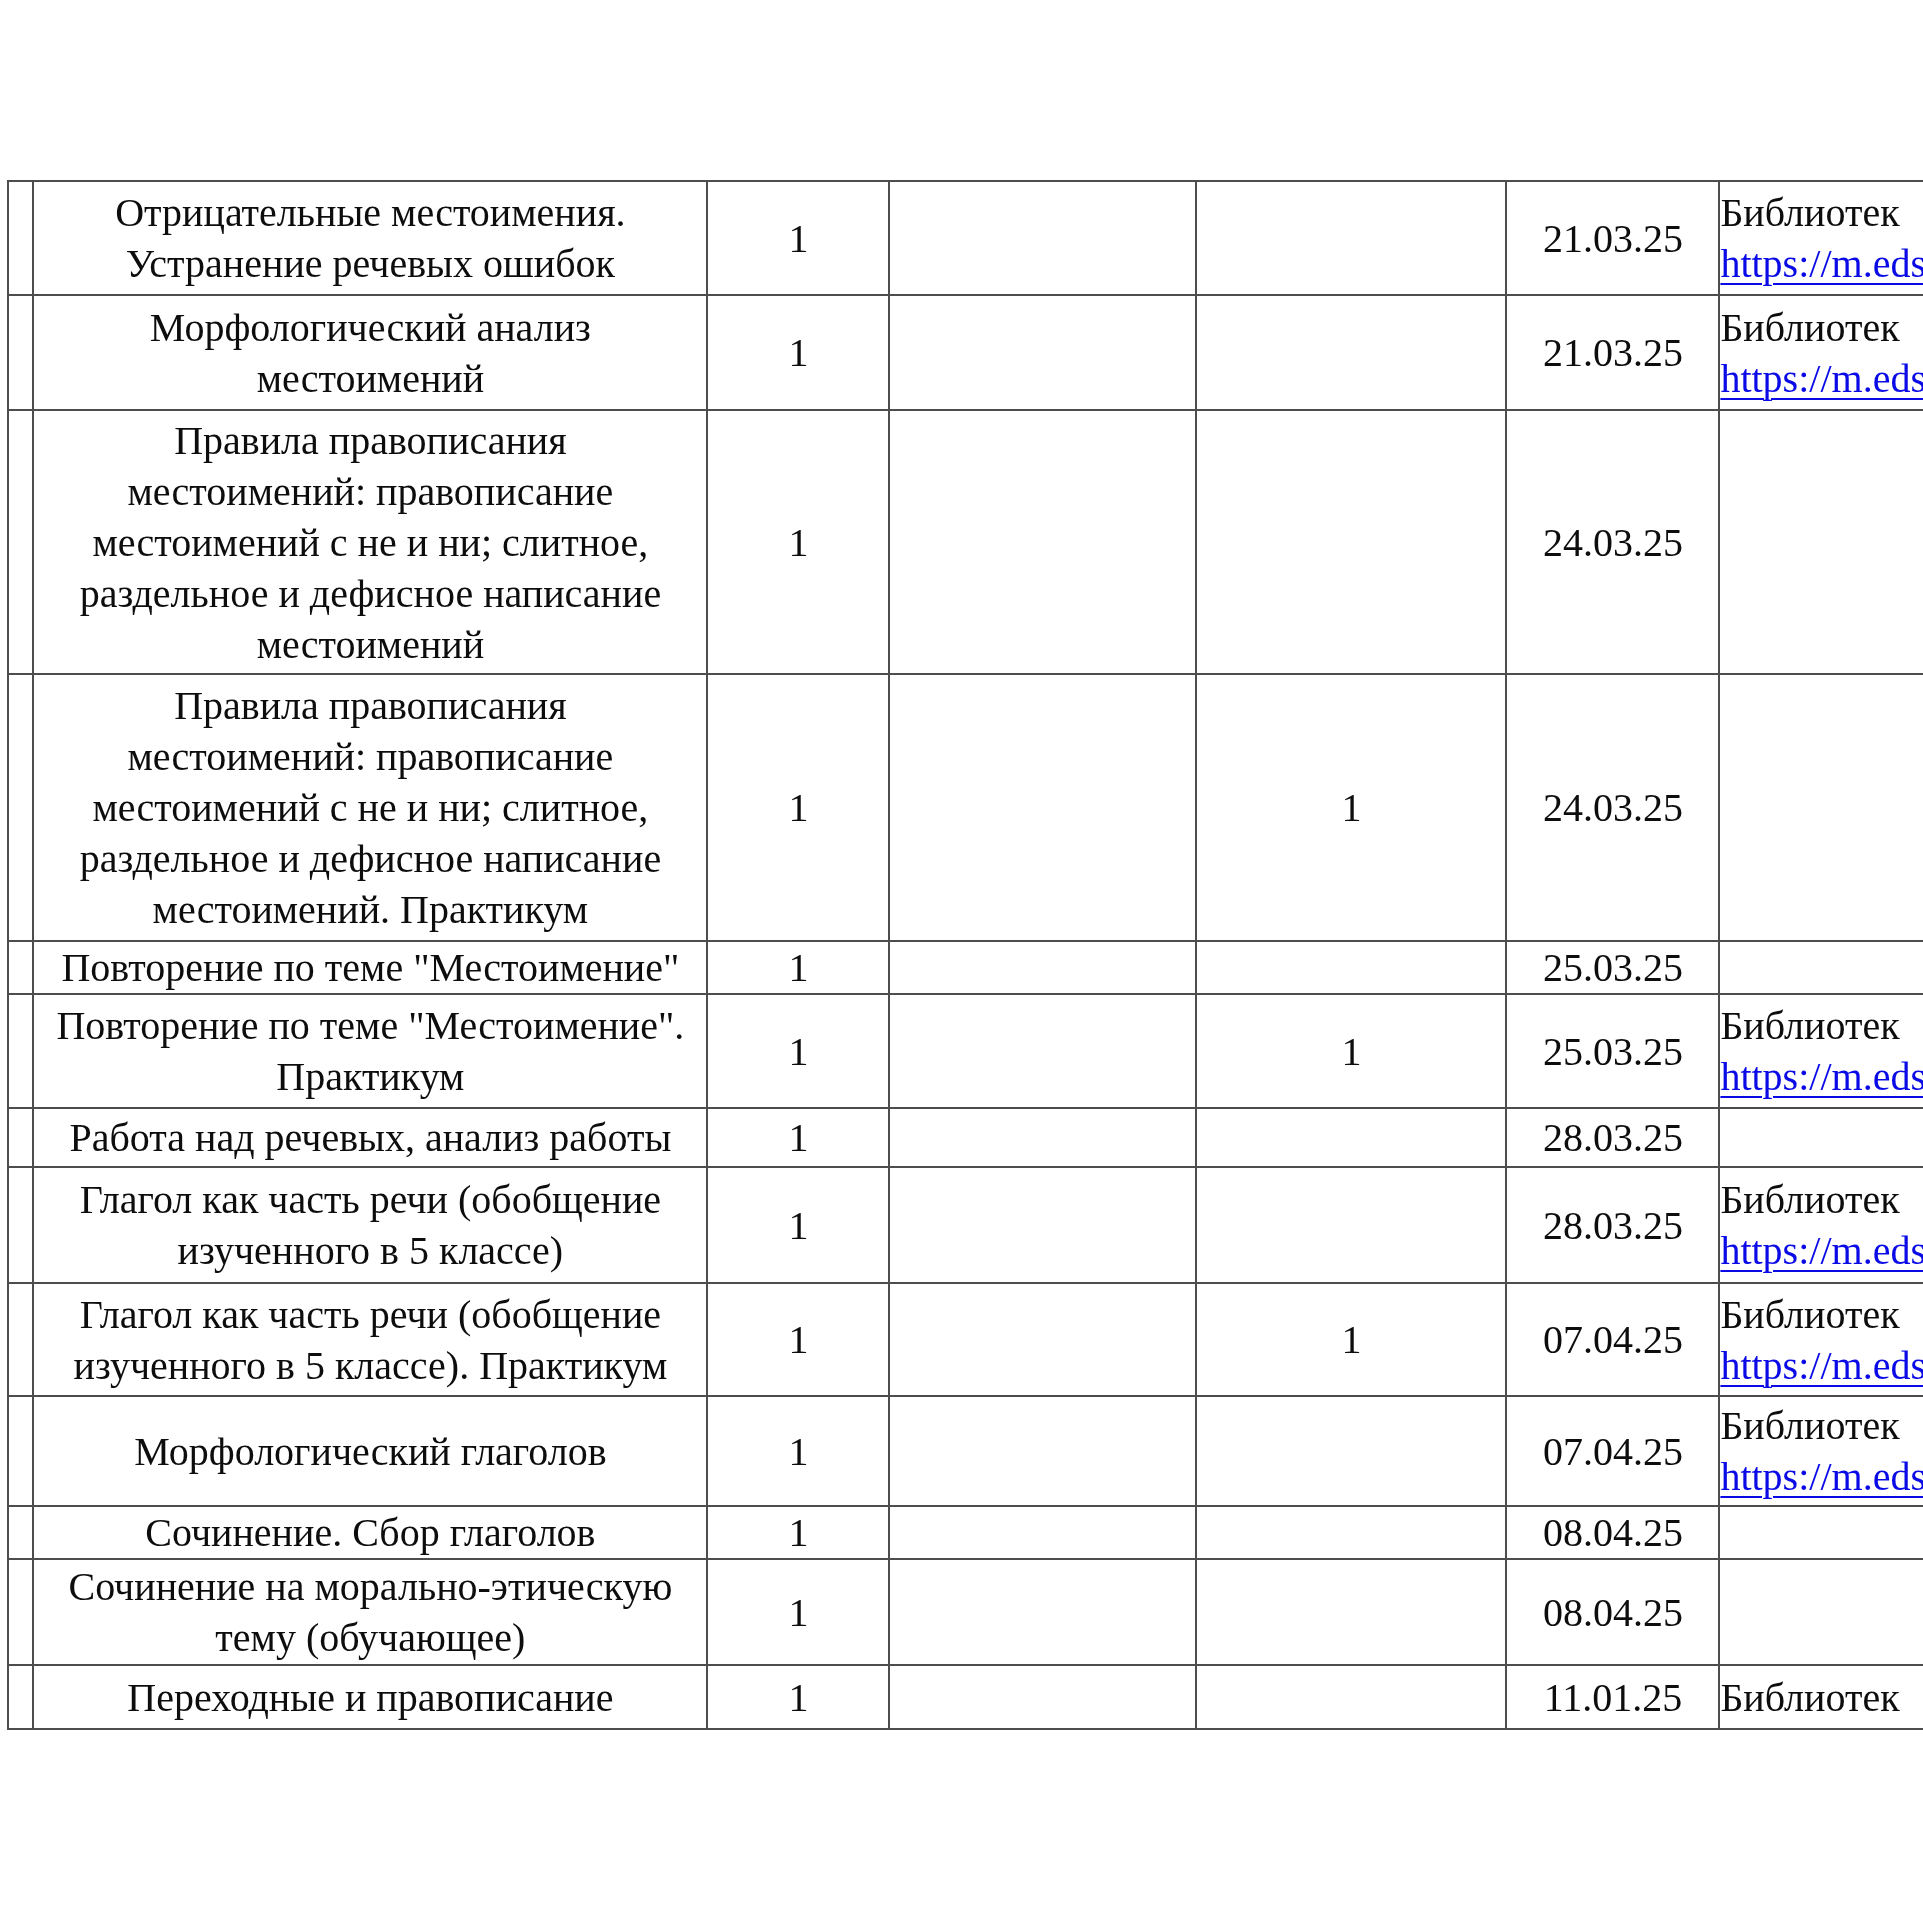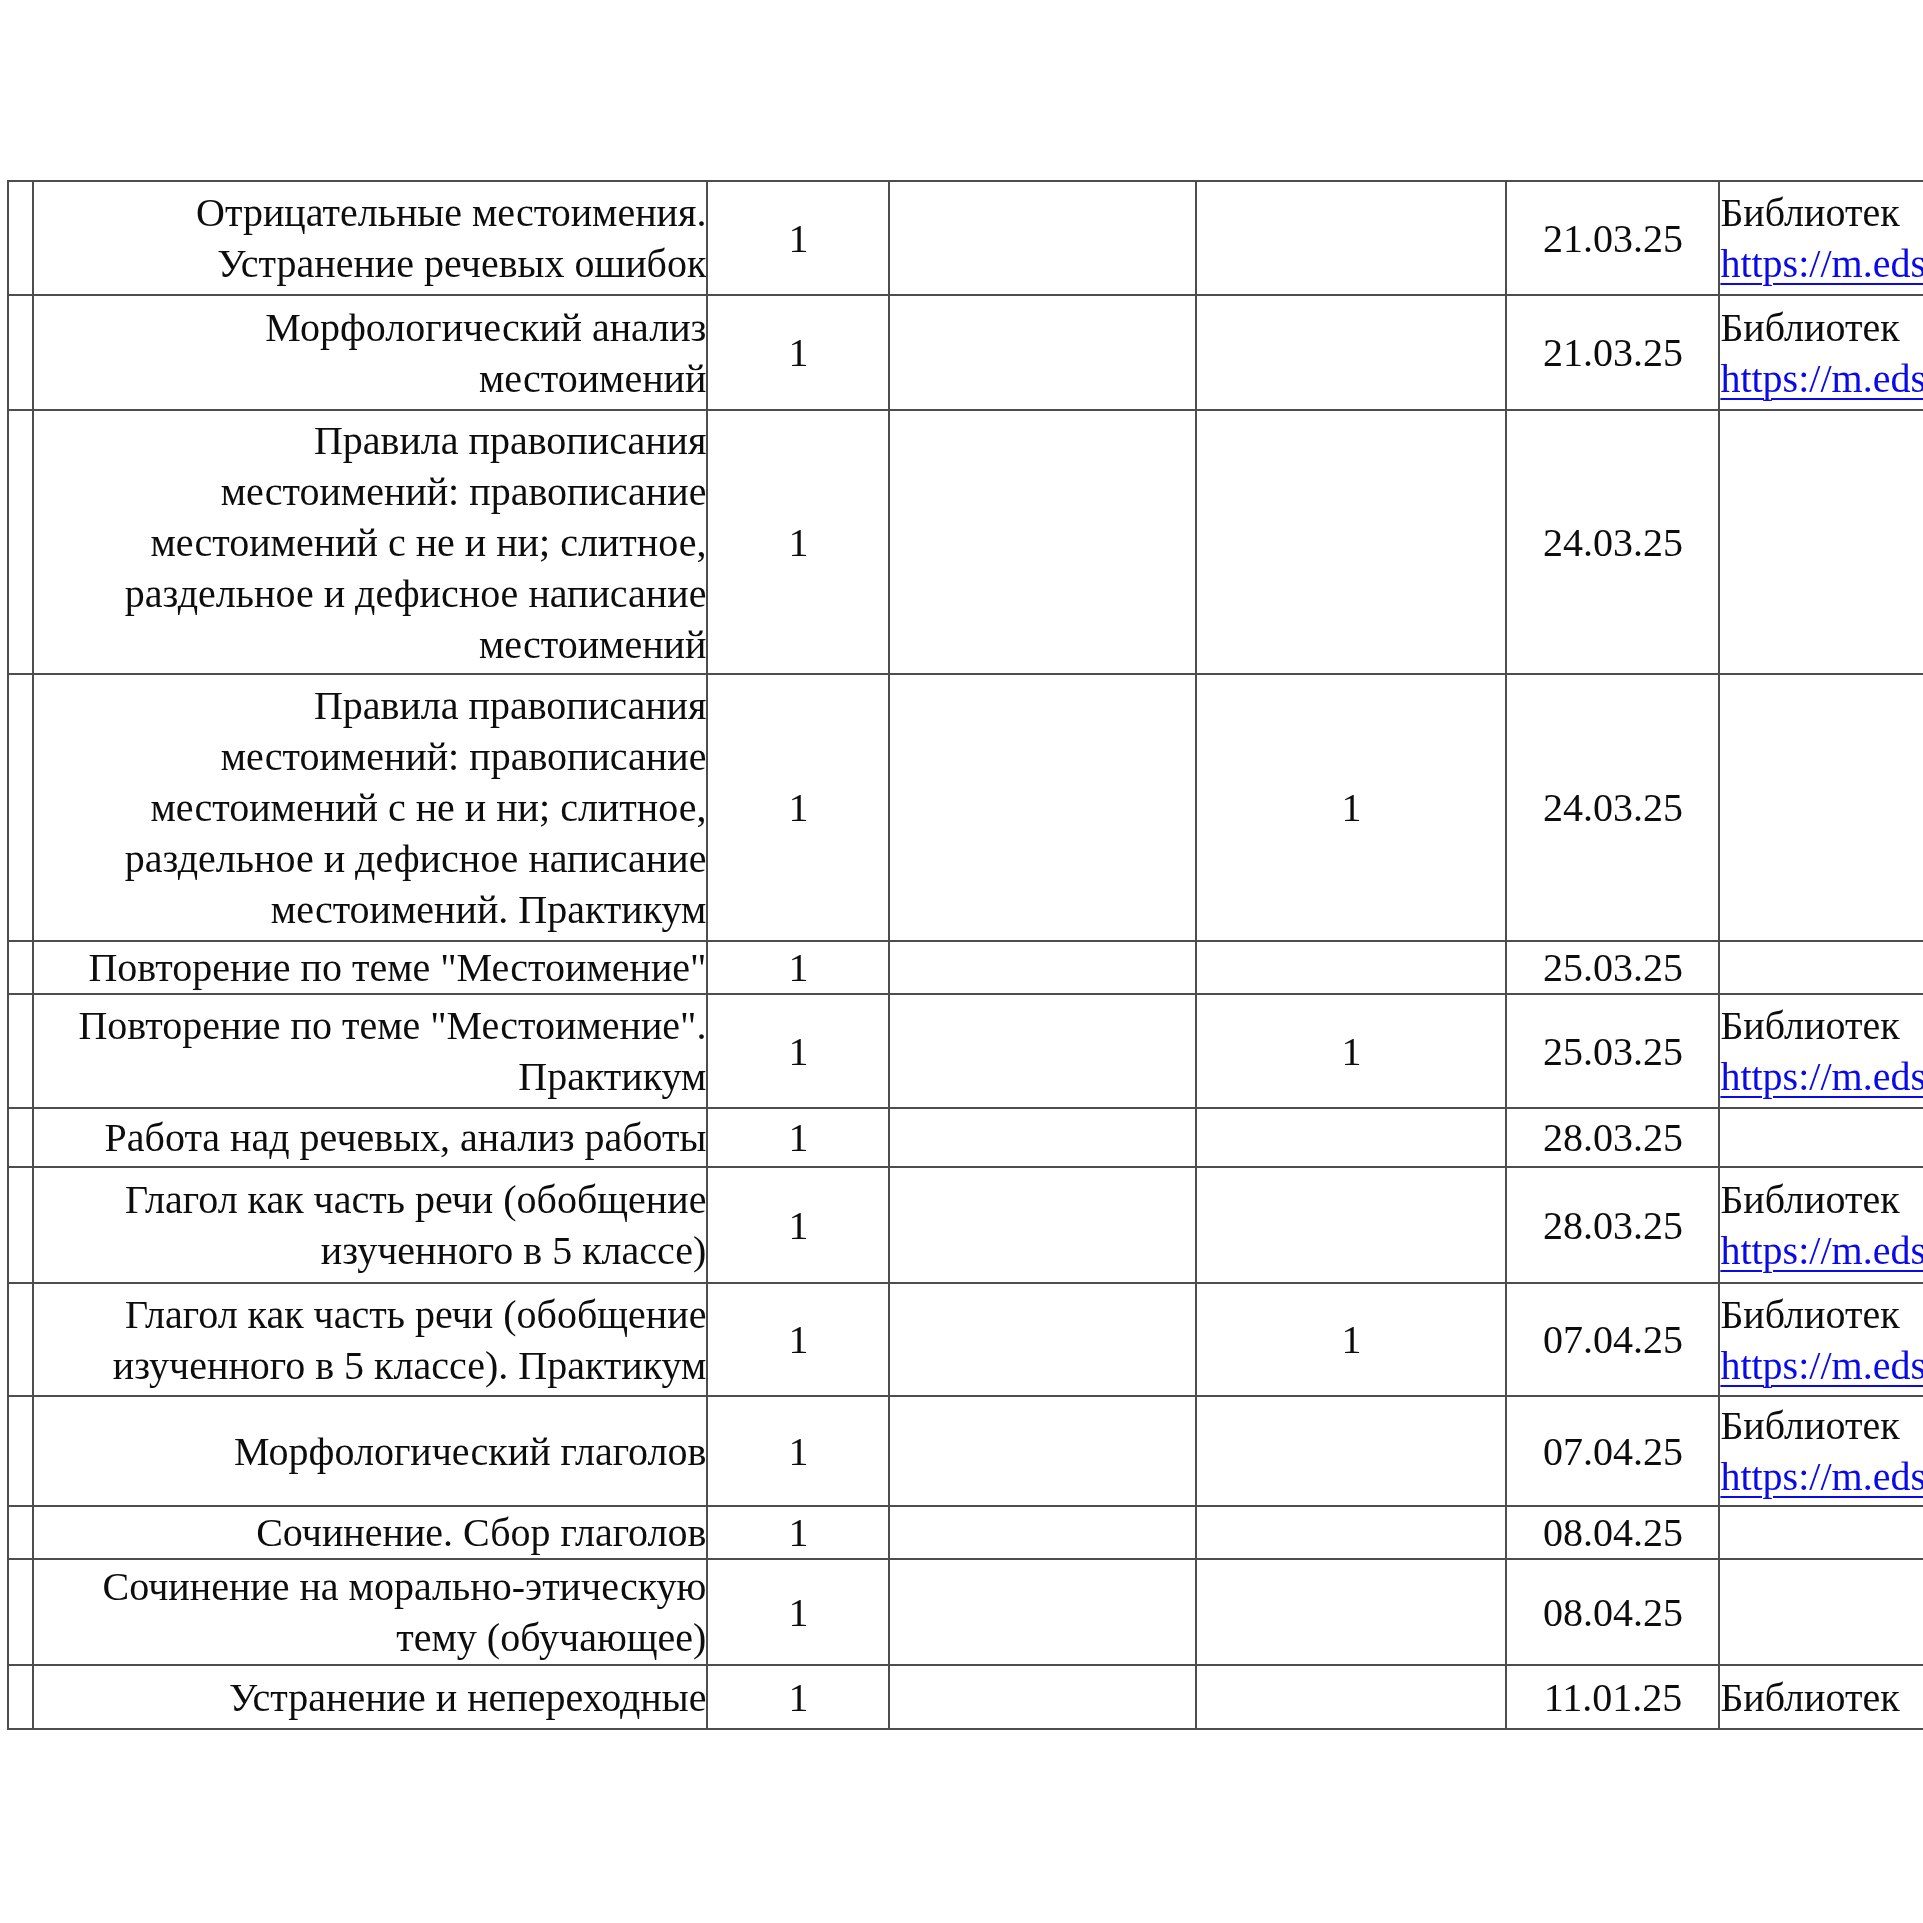--- a/index.html
+++ b/index.html
@@ -31,21 +31,21 @@
     border:2.3px solid var(--border);
     vertical-align:middle;
     font-size:40px;
     line-height:51px;
     overflow:hidden;
     padding:0;
   }
   td.c-num{background:var(--bg);}
   td.c-topic{
     white-space:pre-line;
-    text-align:right;
+    text-align:center;
     padding:3px 18px 3px 20px;
   }
   td.c-hours,td.c-control,td.c-practice,td.c-date{
     text-align:center;
   }
   td.c-lib{
     text-align:left;
     padding:3px 6px 3px 36px;
   }
   td.c-lib .lib-label{display:block;}
@@ -239,21 +239,21 @@
         <td class="c-practice"></td>
         <td class="c-date">08.04.25</td>
         <td class="c-lib">
           <span class="lib-label"></span>
           <a class="lib-link"></a>
         </td>
       </tr>
 
       <tr style="height:64px">
         <td class="c-num"></td>
-        <td class="c-topic">Устранение и непереходные</td>
+        <td class="c-topic">Переходные и правописание</td>
         <td class="c-hours">1</td>
         <td class="c-control"></td>
         <td class="c-practice"></td>
         <td class="c-date">11.01.25</td>
         <td class="c-lib">
           <span class="lib-label">Библиотек</span>
           <a class="lib-link"></a>
         </td>
       </tr>
 

